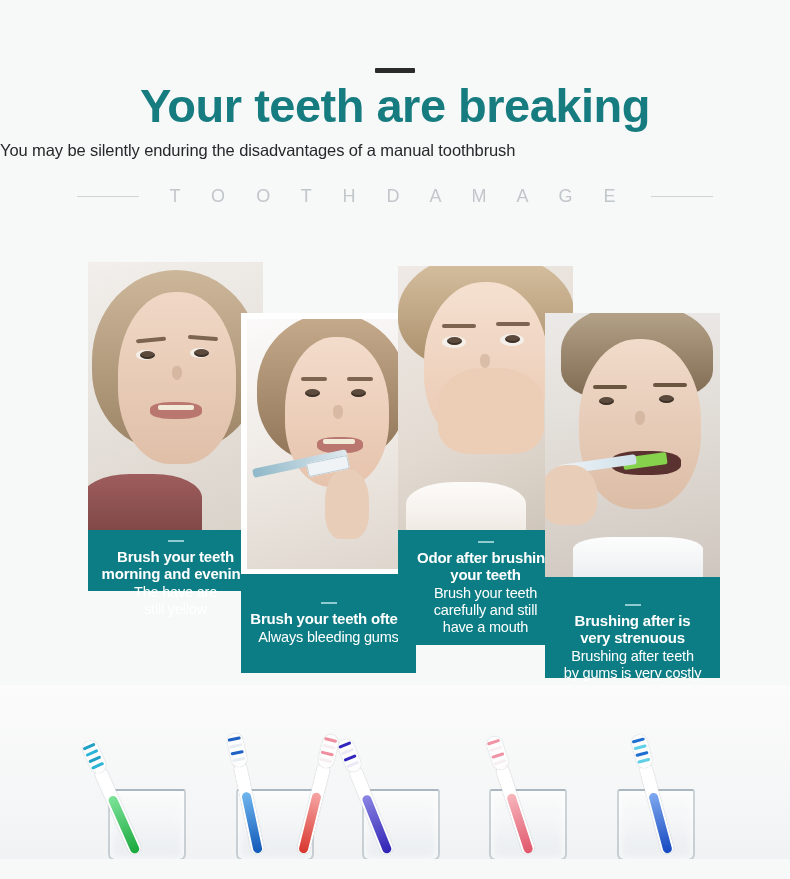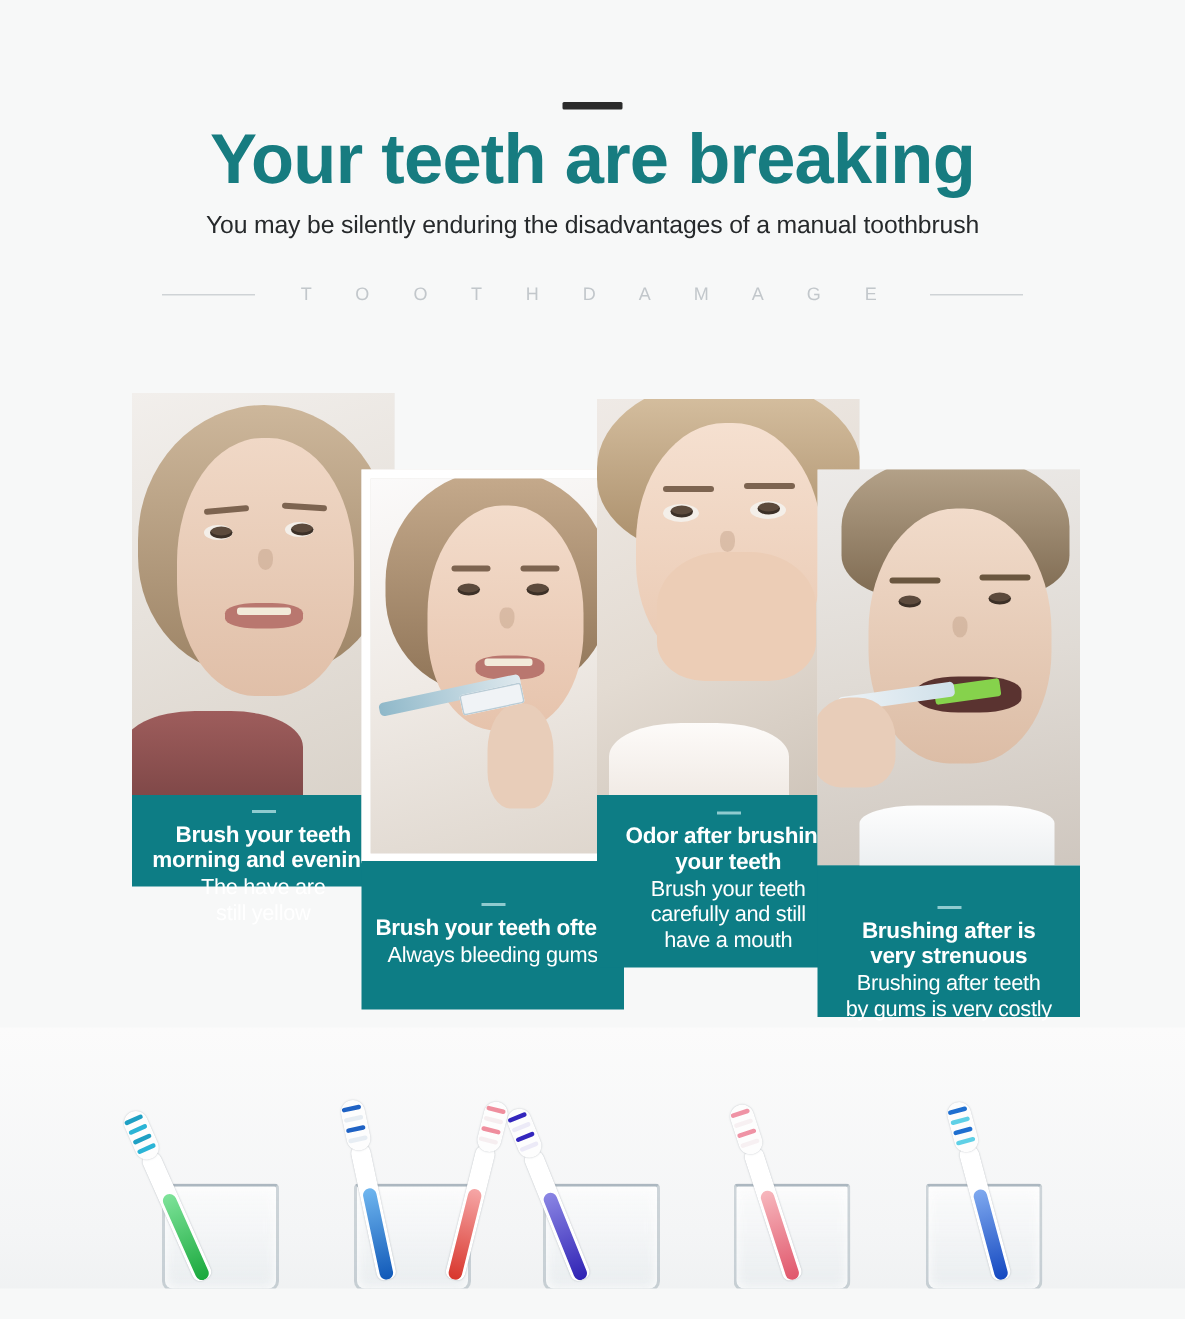--- a/index.html
+++ b/index.html
@@ -17,30 +17,30 @@
   .title-dash{
     position:absolute;left:375px;top:68px;width:40px;height:5px;
     background:#2b2b2b;border-radius:1px;
   }
   .title{
     position:absolute;left:0;top:80px;width:790px;text-align:center;
     font-size:47px;font-weight:bold;color:#177c80;letter-spacing:-0.5px;
     line-height:1.1;white-space:nowrap;
   }
   .subtitle{
-    position:absolute;left:0;top:141px;width:790px;text-align:center;
+    position:absolute;left:0;top:141px;width:790px;text-align:left;
     font-size:16.5px;color:#26292b;letter-spacing:-0.1px;white-space:nowrap;
   }
   .kicker-row{
     position:absolute;left:0;top:182px;width:790px;height:28px;
     display:flex;align-items:center;justify-content:center;gap:22px;
   }
   .kicker-line{width:62px;height:1px;background:#cfd3d6;flex:0 0 auto;}
   .kicker-text{
-    font-size:12px;color:#c2c7cb;letter-spacing:13px;
+    font-size:18px;color:#c2c7cb;letter-spacing:13px;
     white-space:nowrap;padding-left:8px;
   }
 
   
   .collage{position:absolute;left:0;top:255px;width:790px;height:430px;}
   .photo{position:absolute;overflow:hidden;background:#e9e6e2;}
   .cap{
     position:absolute;background:#0d7d85;color:#ffffff;
     text-align:center;box-sizing:border-box;
   }

